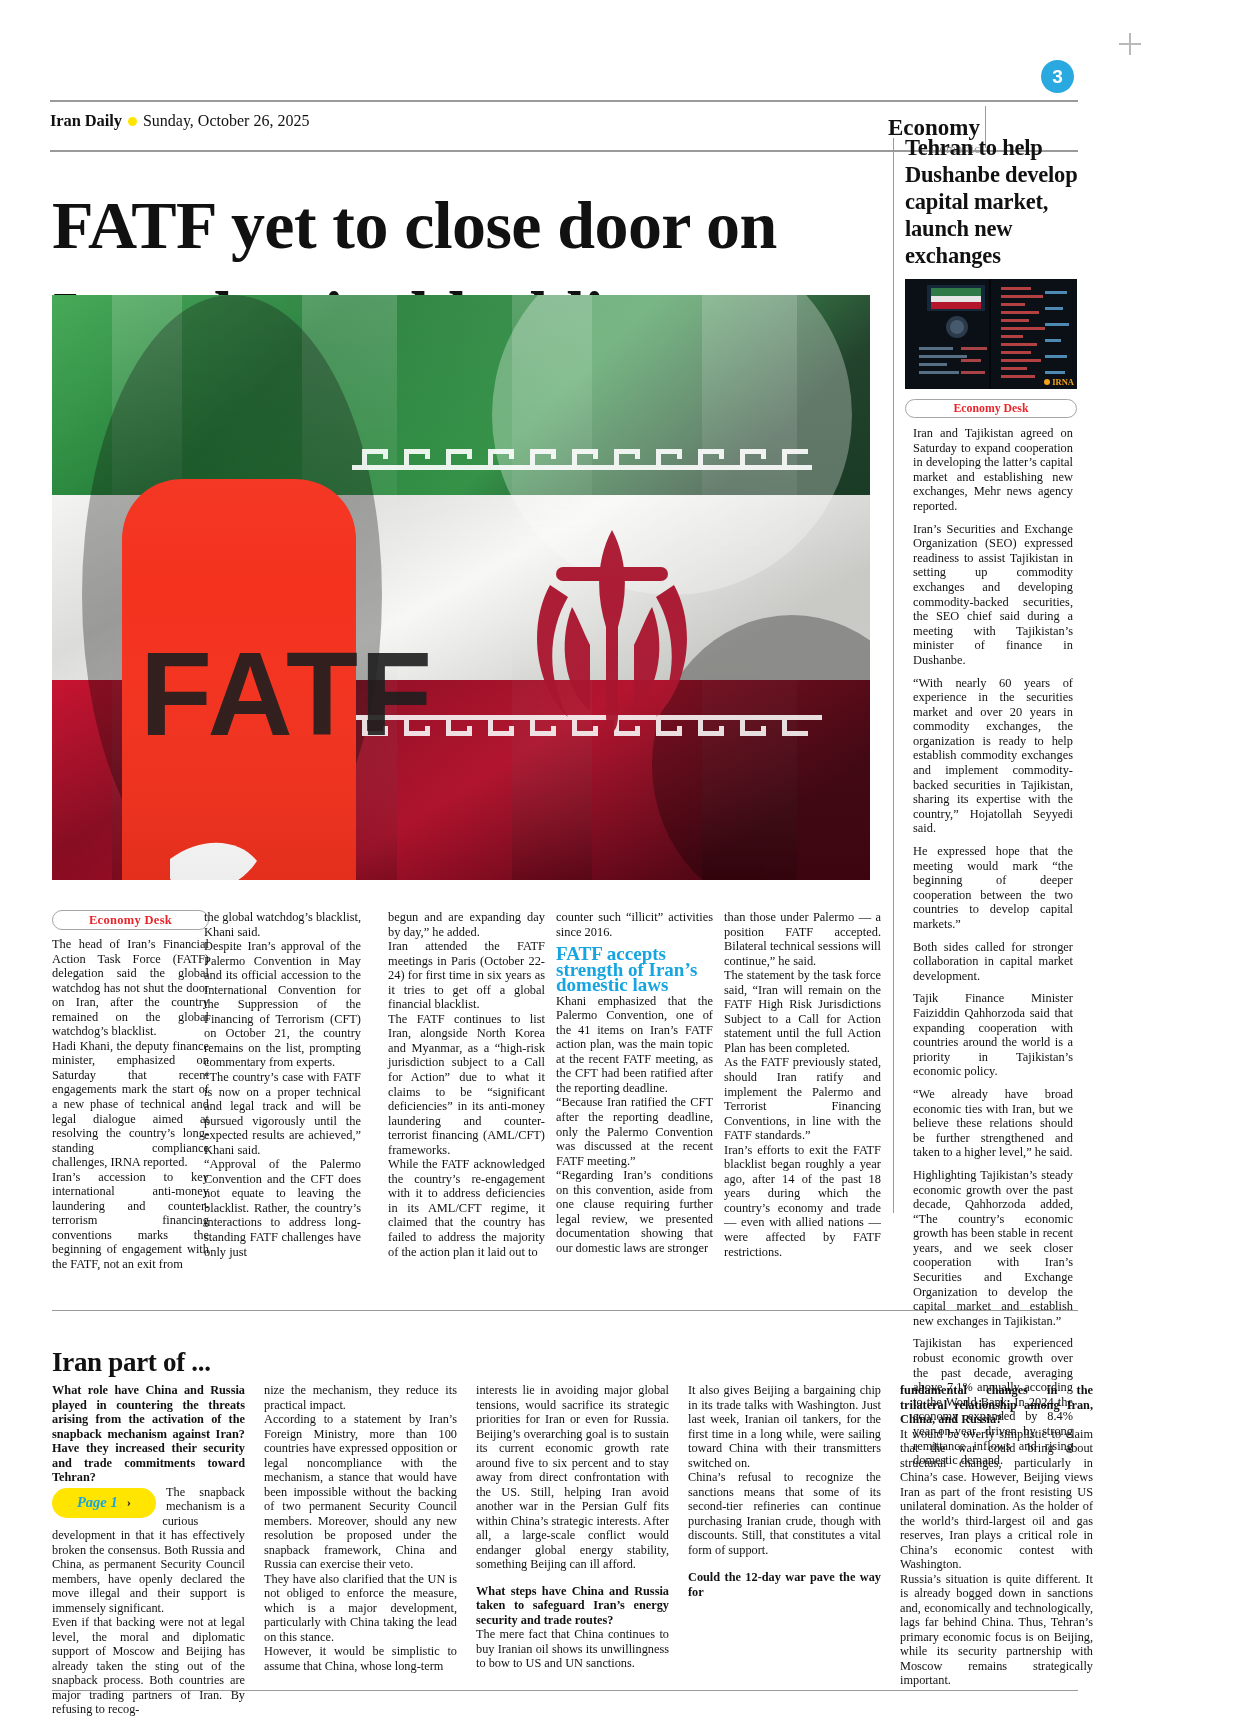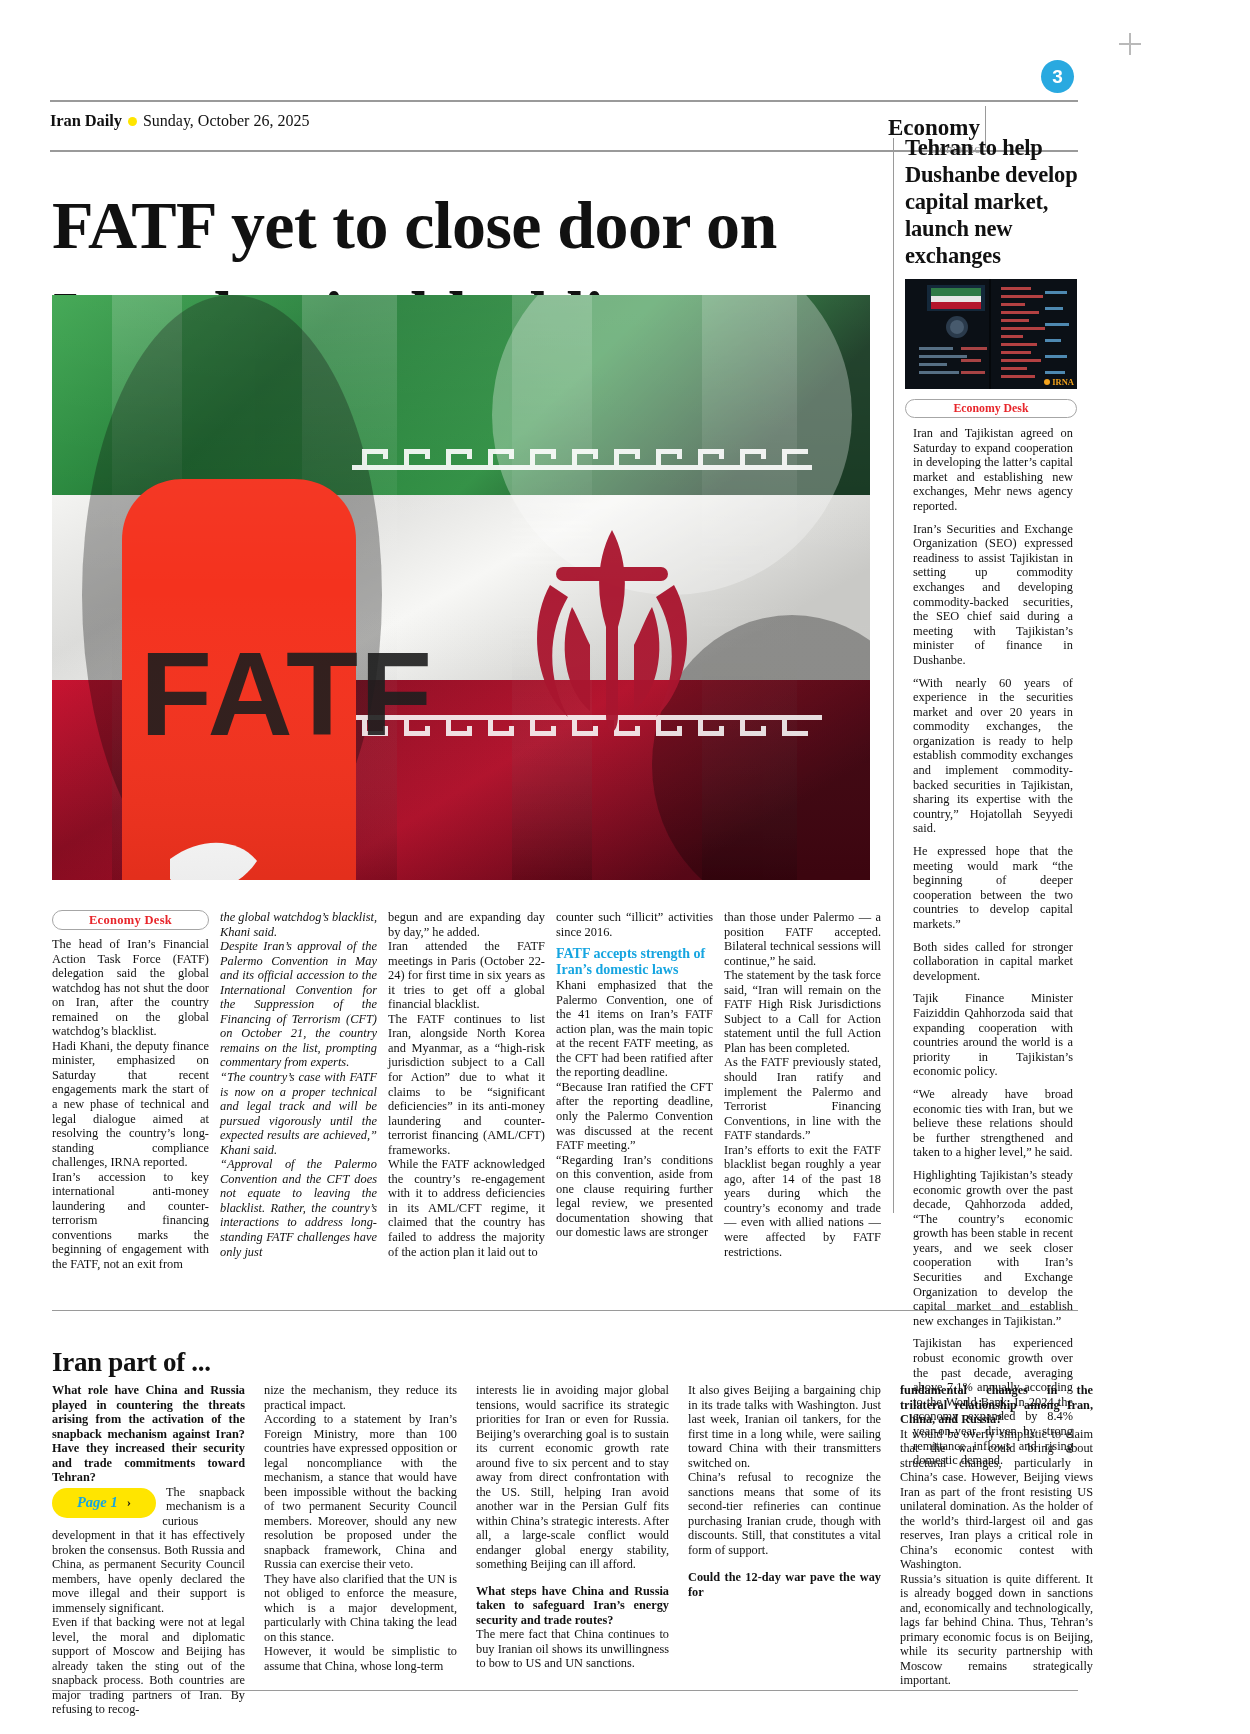--- a/index.html
+++ b/index.html
@@ -63,35 +63,35 @@
 
   
   .colwrap { position:absolute; left:52px; top:910px; width:836px; }
   .col {
     position:absolute; top:0; width:157px;
     font-size:12.4px; line-height:14.55px;
     text-align:justify; text-justify:inter-word;
     hyphens:auto;
   }
   .col.c1 { left:0; }
-  .col.c2 { left:168px;font-style:italic; }
+  .col.c2 { left:152px; }
   .col.c3 { left:336px; }
   .col.c4 { left:504px; }
   .col.c5 { left:672px; }
   .col p { margin:0; }
 
   .deskbadge {
     width:157px; height:20px; border:1.2px solid #a6a6a6; border-radius:11px;
     display:flex; align-items:center; justify-content:center;
     color:#e8252a; font-weight:bold; font-size:12.5px;
     letter-spacing:.3px; margin-bottom:7px;
     font-family:"Liberation Serif", serif;
   }
   .subhead-blue {
-    color:#16a5e0; font-weight:bold; font-size:14px; line-height:15.5px;
+    color:#16a5e0; font-weight:bold; font-size:19px; line-height:15.5px;
     margin:7px 0 1px 0; text-align:left;
   }
 
   .sep-rule { position:absolute; left:52px; top:1310px; width:1026px; height:1.4px; background:#9a9a9a; }
 
   
   .bottom-title {
     position:absolute; left:52px; top:1325px;
     font-weight:bold; font-size:27px; letter-spacing:-.3px;
   }

